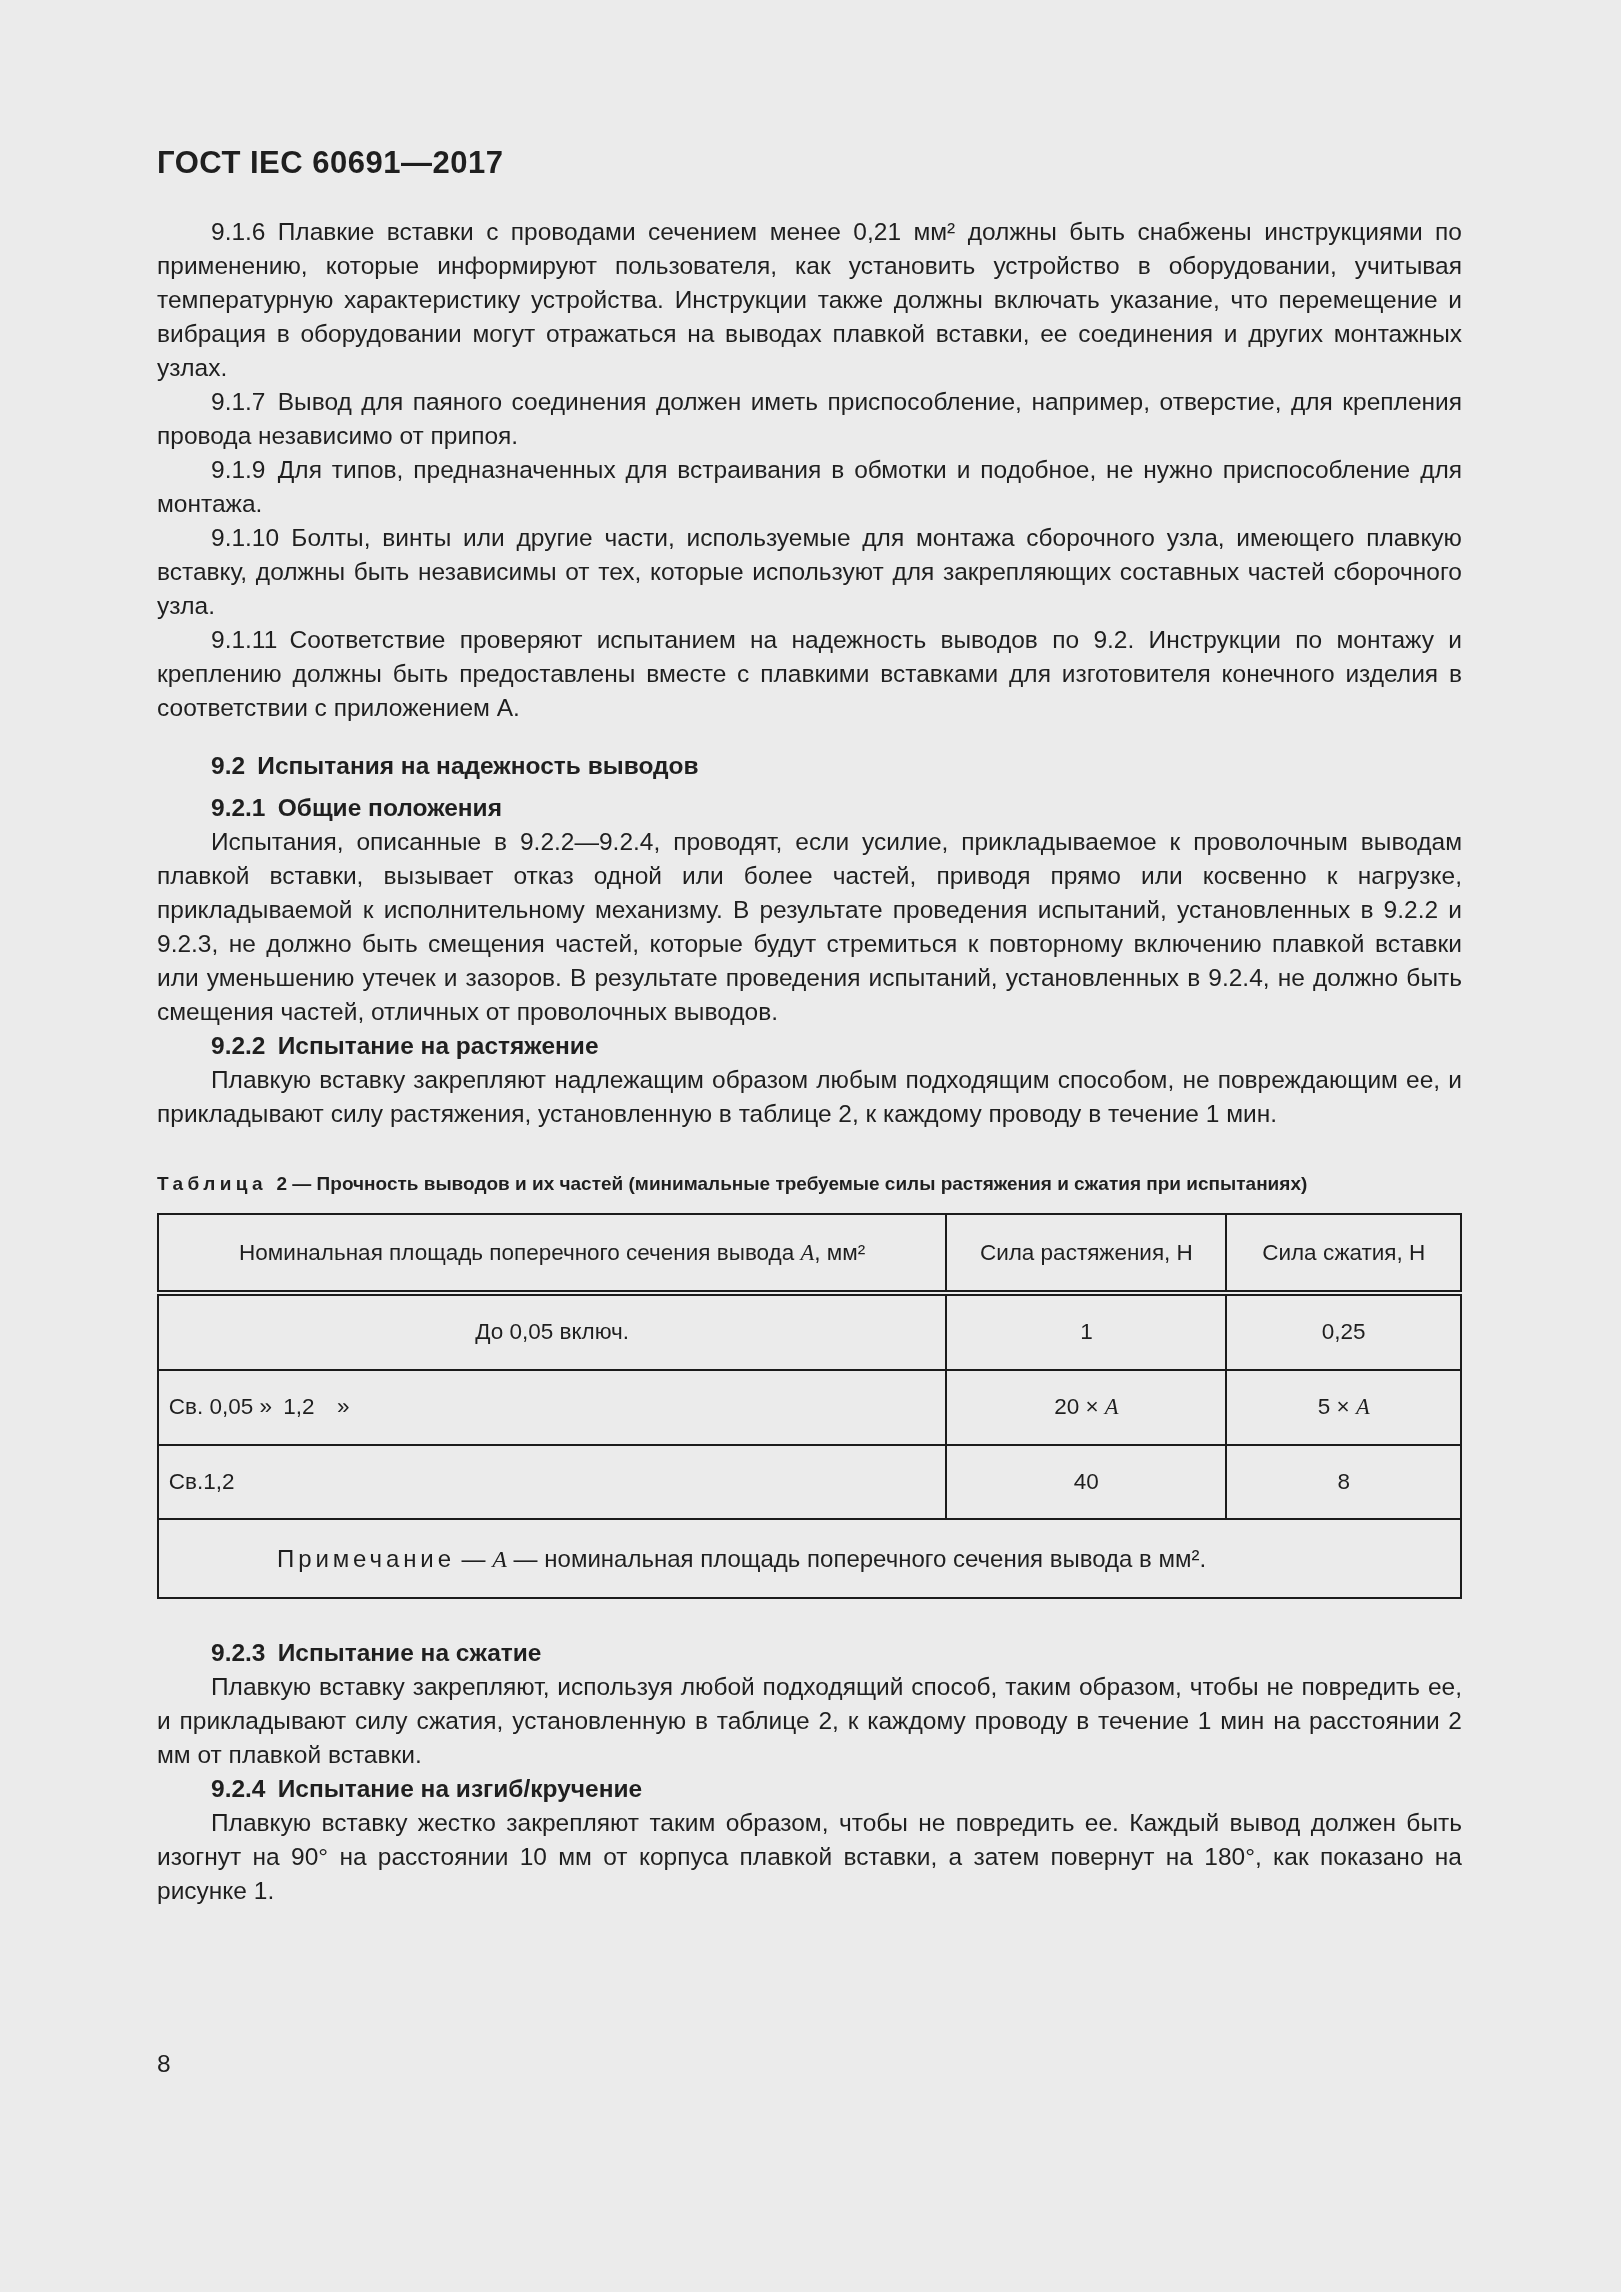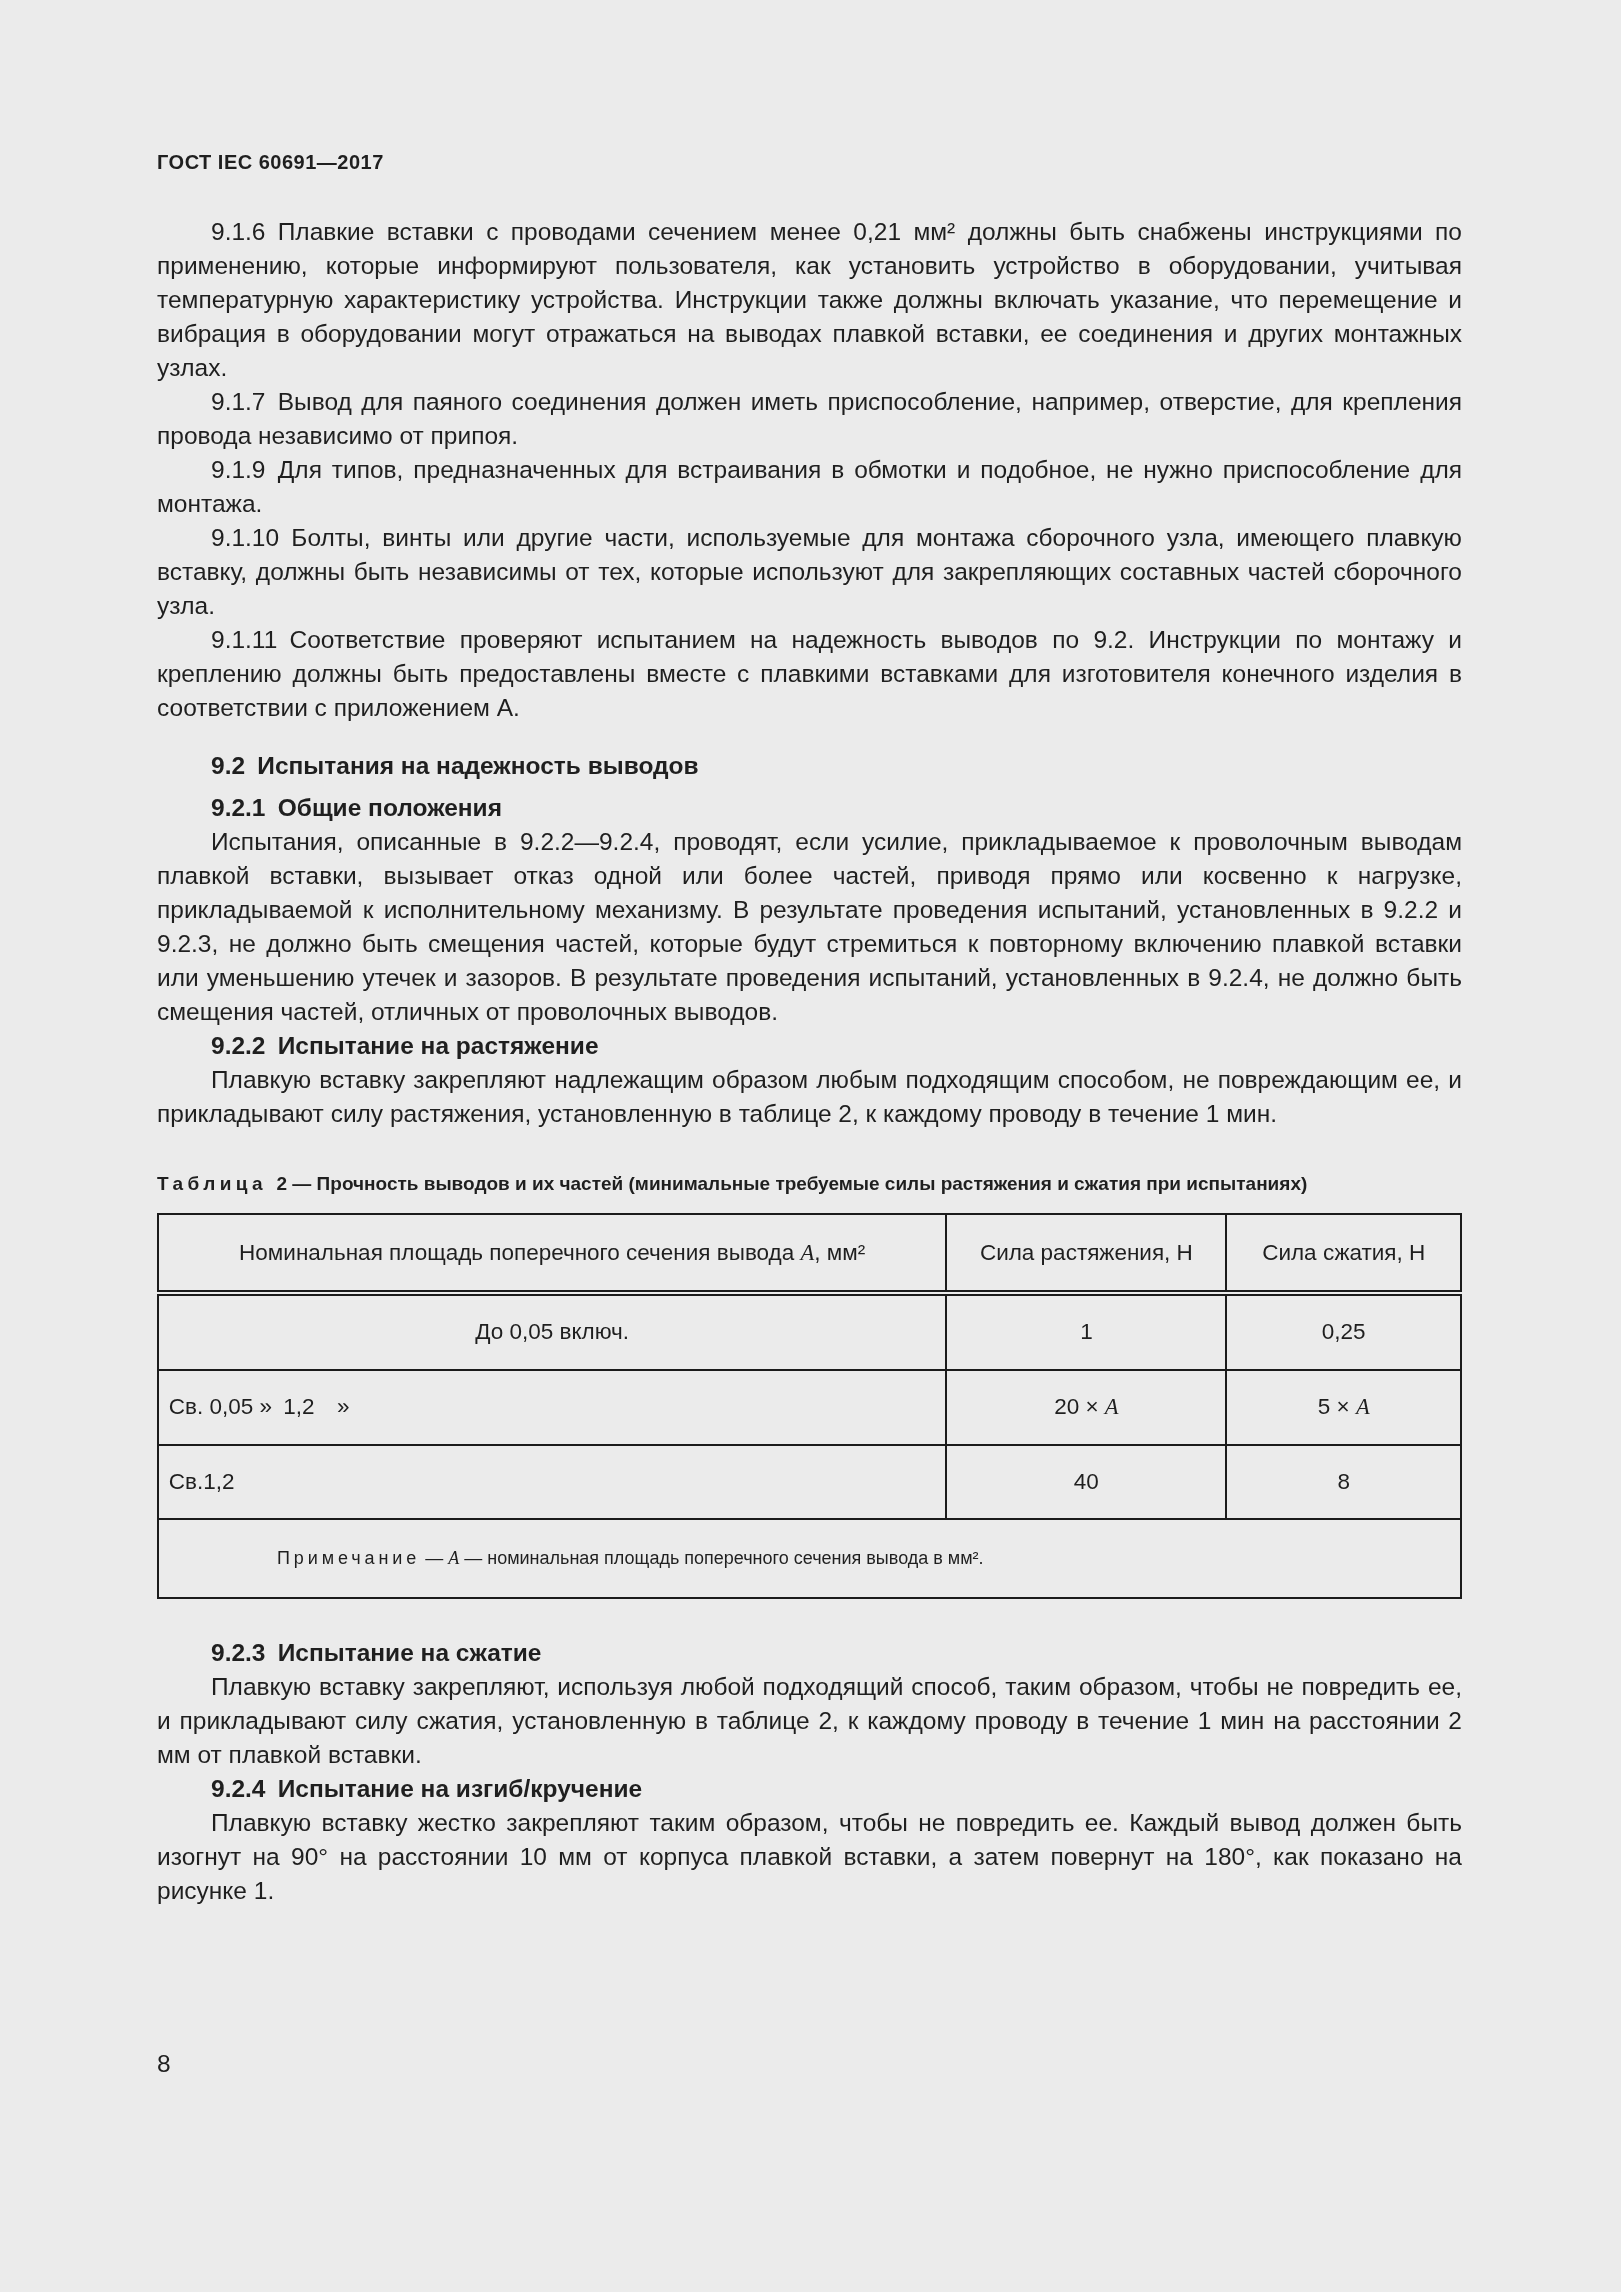--- a/index.html
+++ b/index.html
@@ -11,21 +11,21 @@
   .page {
     position: relative;
     width: 1621px;
     height: 2293px;
     box-sizing: border-box;
     background: #ebebeb;
     padding: 147px 159px 0 157px;
     overflow: hidden;
   }
   .doc-header {
-    font-size: 20px;
+    font-size: 31px;
     font-weight: bold;
     line-height: 31px;
     margin: 0 0 37px 0;
     letter-spacing: 0.5px;
   }
   .para {
     margin: 0;
     font-size: 24.5px;
     line-height: 34px;
     text-align: justify;
@@ -79,21 +79,21 @@
     border: 2.9px solid #1b1b1b;
     border-left-width: 2px;
     border-right-width: 2px;
     padding: 3.9px 9.8px;
   }
   .cell-area { text-align: left; padding-left: 41px; }
   .indent-deep { padding-left: 181px; text-align: center; }
   .cell-num { text-align: center; }
   .t2 td.note-cell {
     border: 2.9px solid #1b1b1b;
-    font-size: 18px;
+    font-size: 24px;
     height: 69px;
     text-align: left;
     padding-left: 118px;
   }
   .ls-note { letter-spacing: 3.9px; }
   .var { font-style: italic; font-family: "Liberation Serif", serif; }
   .page-num {
     position: absolute;
     left: 157px;
     top: 2049px;

